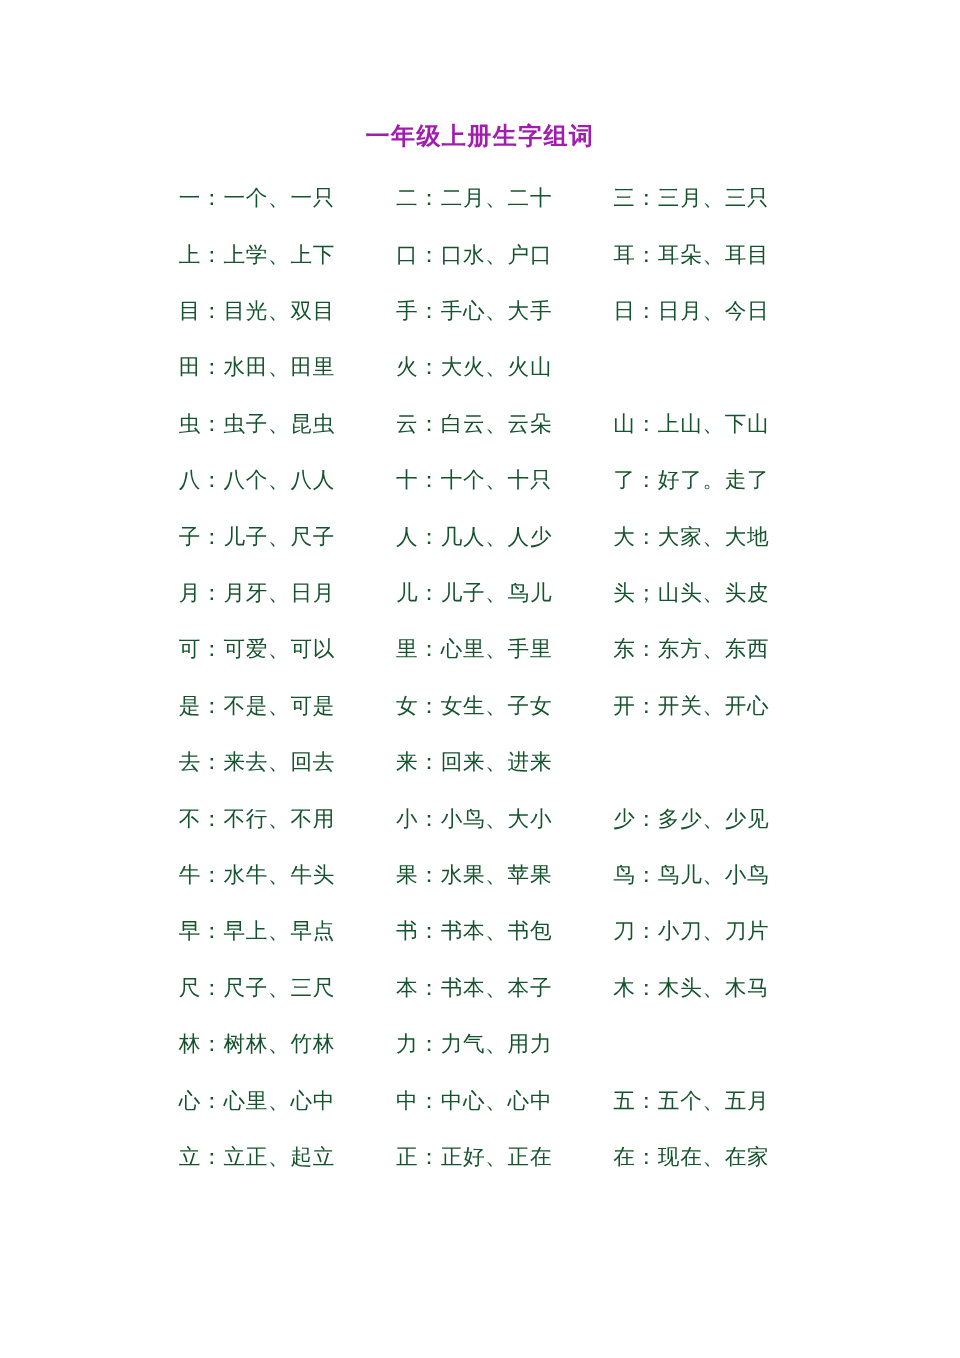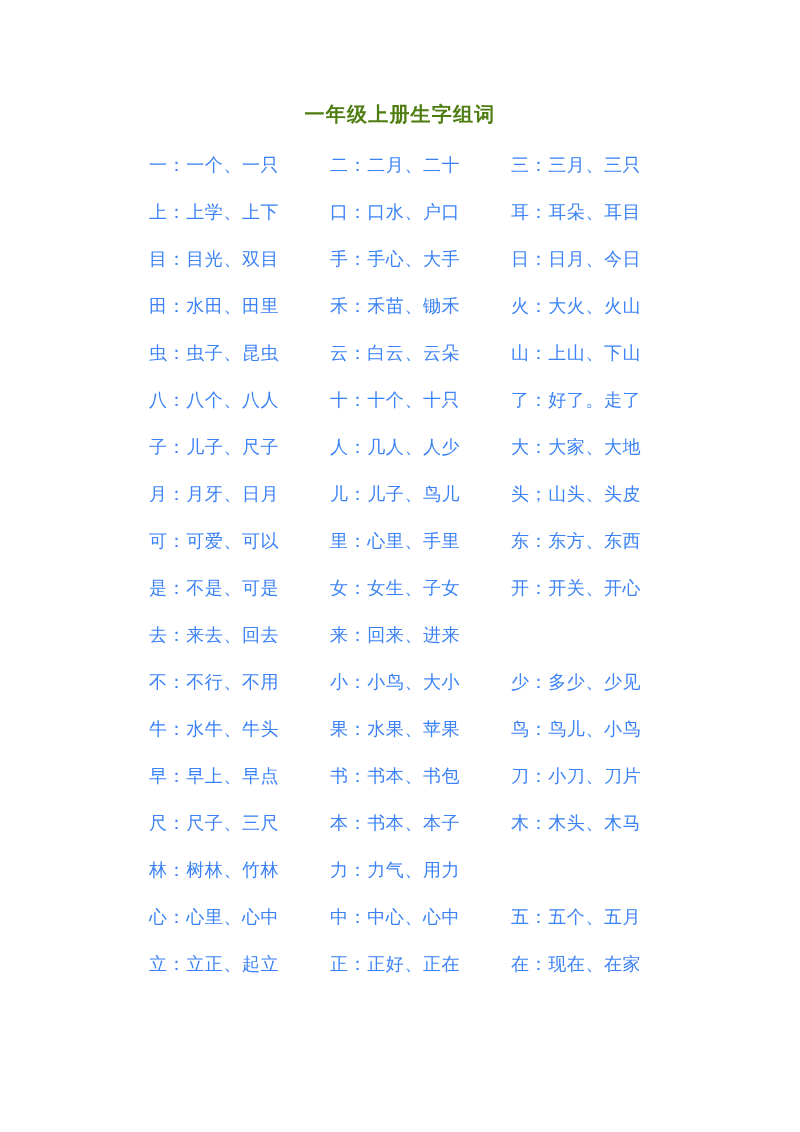--- a/index.html
+++ b/index.html
@@ -21,37 +21,37 @@
     top: 100px;
     left: 0;
     width: 100%;
     height: 28px;
     line-height: 28px;
     text-align: center;
     font-family: "Liberation Sans", "DejaVu Sans", sans-serif;
     font-weight: bold;
     font-size: 20px;
     letter-spacing: 1.2px;
-    color: #4d7c0f;
+    color: #a21caf;
   }
   .word-list {
     position: absolute;
     top: 141px;
     left: 149px;
   }
   .entry-row {
     display: grid;
     grid-template-columns: 181px 181px 181px;
     height: 47px;
     align-items: center;
   }
   .entry-cell {
     font-size: 18px;
     letter-spacing: 0.6px;
-    color: #3b82f6;
+    color: #14532d;
     white-space: nowrap;
   }
 </style>
 </head>
 <body>
 
 <div class="page">
   <div class="doc-title">一年级上册生字组词</div>
 
   <div class="word-list">
@@ -65,21 +65,20 @@
       <span class="entry-cell">口：口水、户口</span>
       <span class="entry-cell">耳：耳朵、耳目</span>
     </div>
     <div class="entry-row">
       <span class="entry-cell">目：目光、双目</span>
       <span class="entry-cell">手：手心、大手</span>
       <span class="entry-cell">日：日月、今日</span>
     </div>
     <div class="entry-row">
       <span class="entry-cell">田：水田、田里</span>
-      <span class="entry-cell">禾：禾苗、锄禾</span>
       <span class="entry-cell">火：大火、火山</span>
     </div>
     <div class="entry-row">
       <span class="entry-cell">虫：虫子、昆虫</span>
       <span class="entry-cell">云：白云、云朵</span>
       <span class="entry-cell">山：上山、下山</span>
     </div>
     <div class="entry-row">
       <span class="entry-cell">八：八个、八人</span>
       <span class="entry-cell">十：十个、十只</span>

